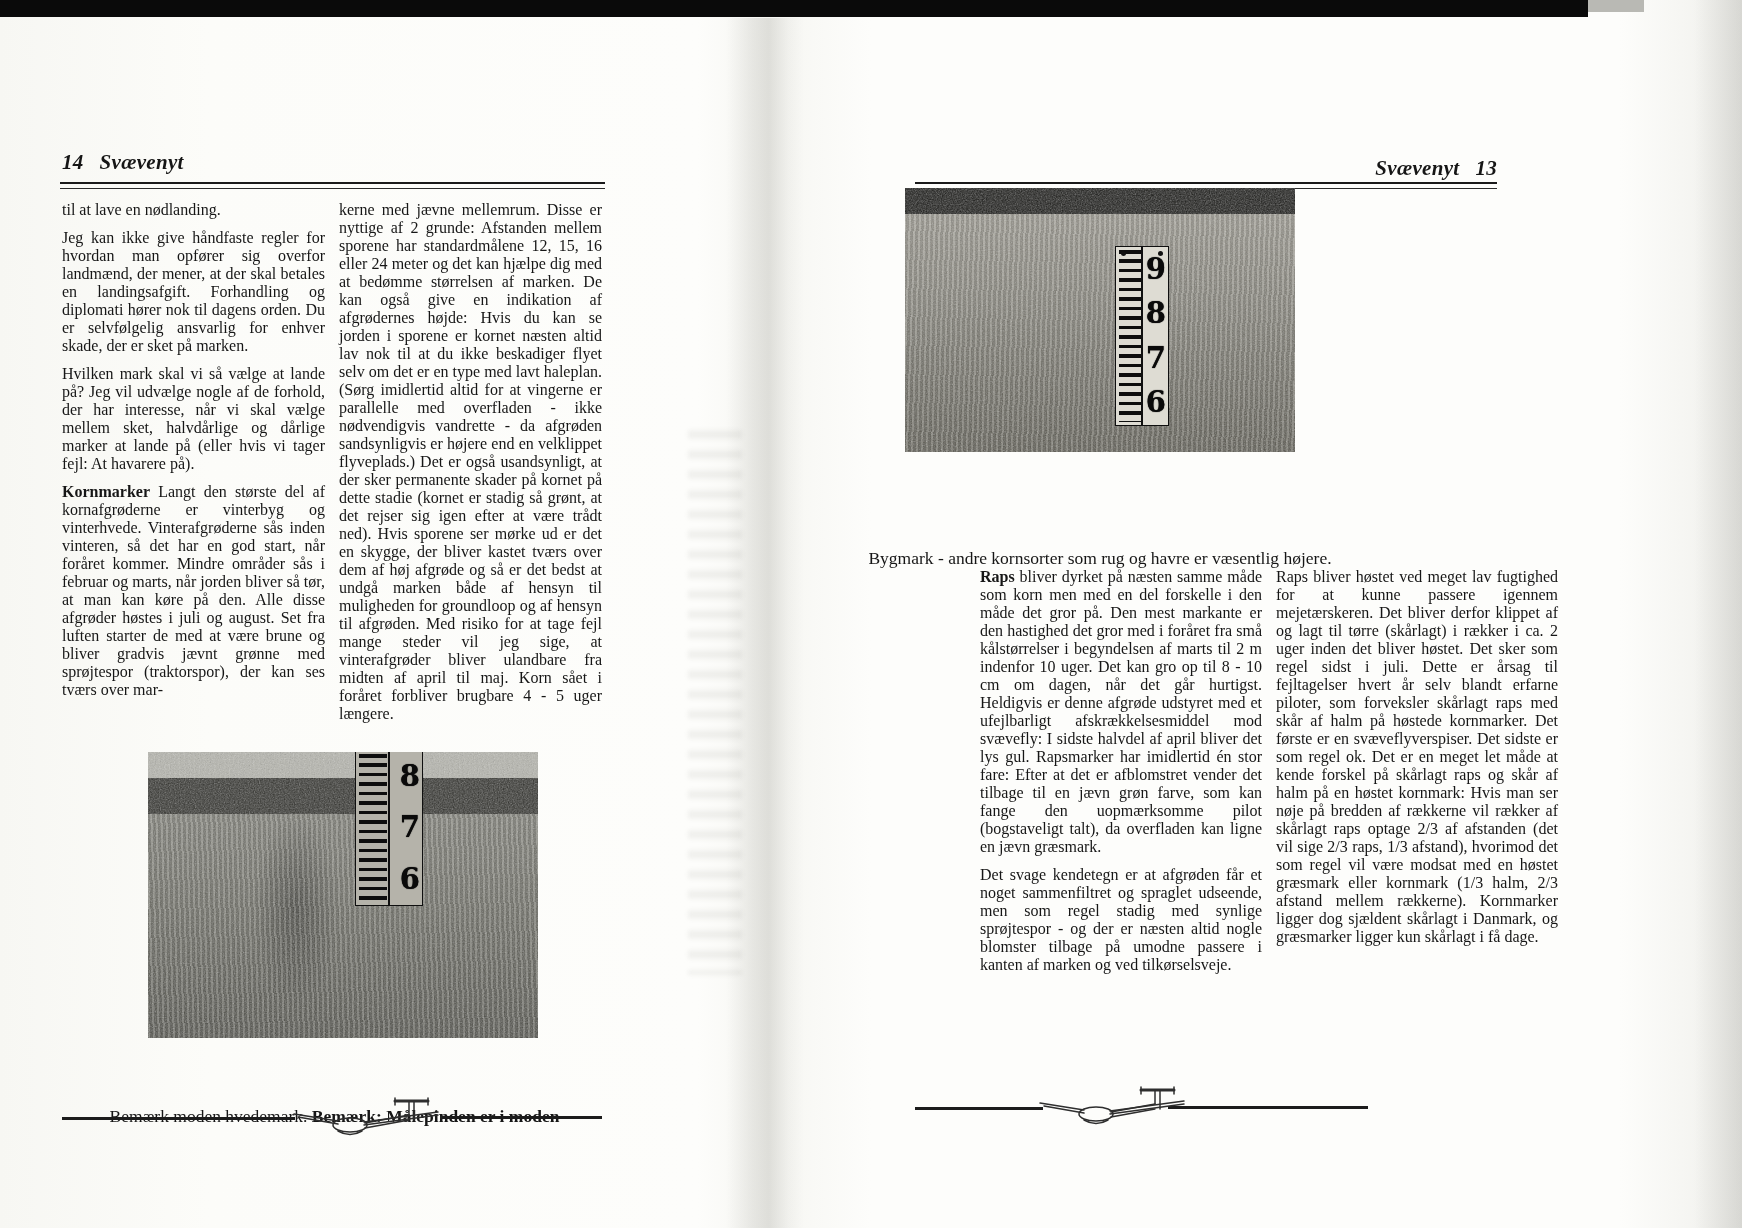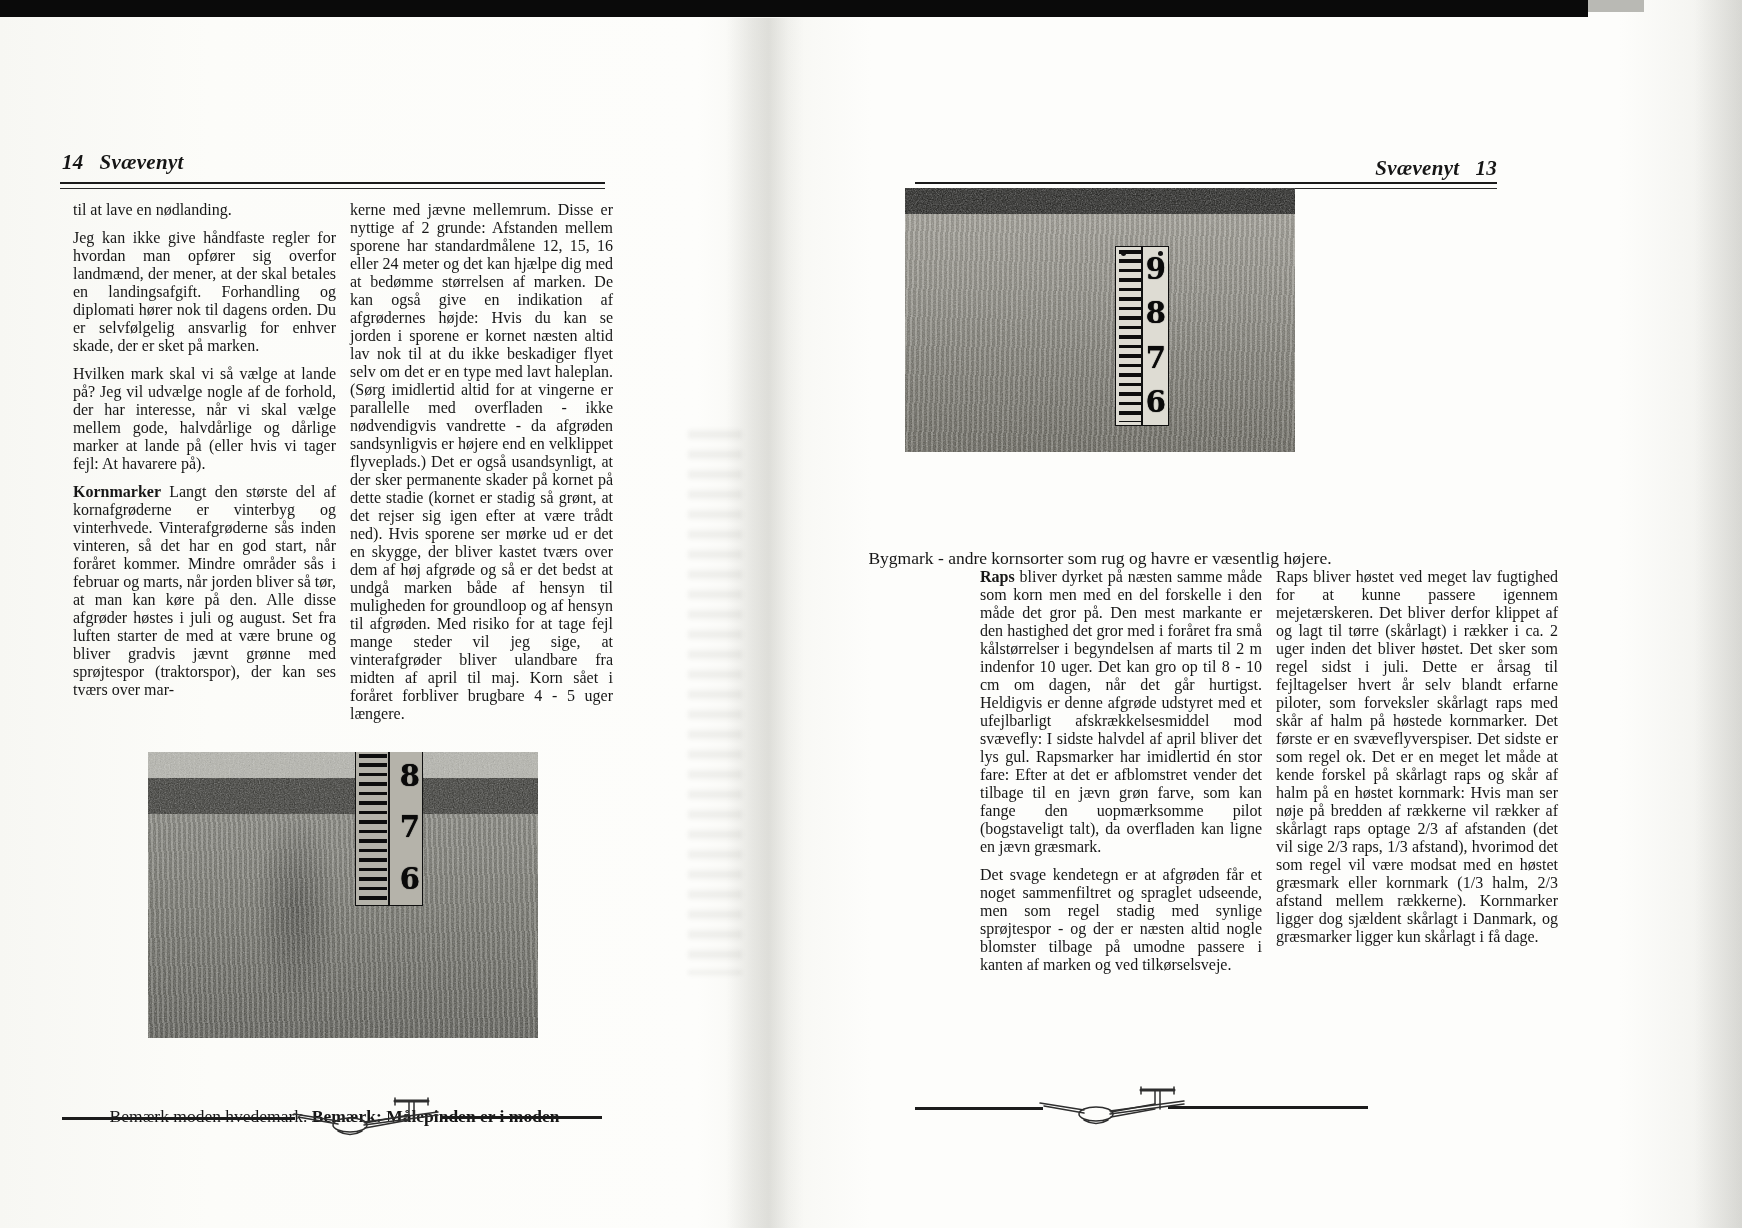--- a/index.html
+++ b/index.html
@@ -73,25 +73,25 @@
   <div class="abs topbar-tail"></div>
   <div class="abs gutter"></div>
   <div class="abs ghost"></div>
   <div class="abs edge-right"></div>
 
   <div class="abs pgheader" style="left:62px; top:150px;">
     <span>14</span><span class="gap"></span><span>Svævenyt</span>
   </div>
   <div class="abs hrule" style="left:60px; top:182px; width:545px;"></div>
 
-  <div class="abs cols" style="left:62px; top:201px; width:545px;margin-left:11px;">
+  <div class="abs cols" style="left:62px; top:201px; width:545px;">
     <div class="col">
       <p>til at lave en nødlanding.</p>
       <p>Jeg kan ikke give håndfaste regler for hvordan man opfører sig overfor landmænd, der mener, at der skal betales en landingsafgift. Forhandling og diplomati hører nok til dagens orden. Du er selvfølgelig ansvarlig for enhver skade, der er sket på marken.</p>
-      <p>Hvilken mark skal vi så vælge at lande på? Jeg vil udvælge nogle af de forhold, der har interesse, når vi skal vælge mellem gode, halvdårlige og dårlige marker at lande på (eller hvis vi tager fejl: At havarere på).</p>
+      <p>Hvilken mark skal vi så vælge at lande på? Jeg vil udvælge nogle af de forhold, der har interesse, når vi skal vælge mellem sket, halvdårlige og dårlige marker at lande på (eller hvis vi tager fejl: At havarere på).</p>
       <p><span class="lead">Kornmarker</span><span> Langt den største del af kornafgrøderne er vinterbyg og vinterhvede. Vinterafgrøderne sås inden vinteren, så det har en god start, når foråret kommer. Mindre områder sås i februar og marts, når jorden bliver så tør, at man kan køre på den. Alle disse afgrøder høstes i juli og august. Set fra luften starter de med at være brune og bliver gradvis jævnt grønne med sprøjtespor (traktorspor), der kan ses tværs over mar-</span></p>
     </div>
     <div class="col">
       <p>kerne med jævne mellemrum. Disse er nyttige af 2 grunde: Afstanden mellem sporene har standardmålene 12, 15, 16 eller 24 meter og det kan hjælpe dig med at bedømme størrelsen af marken. De kan også give en indikation af afgrødernes højde: Hvis du kan se jorden i sporene er kornet næsten altid lav nok til at du ikke beskadiger flyet selv om det er en type med lavt haleplan. (Sørg imidlertid altid for at vingerne er parallelle med overfladen - ikke nødvendigvis vandrette - da afgrøden sandsynligvis er højere end en velklippet flyveplads.) Det er også usandsynligt, at der sker permanente skader på kornet på dette stadie (kornet er stadig så grønt, at det rejser sig igen efter at være trådt ned). Hvis sporene ser mørke ud er det en skygge, der bliver kastet tværs over dem af høj afgrøde og så er det bedst at undgå marken både af hensyn til muligheden for groundloop og af hensyn til afgrøden. Med risiko for at tage fejl mange steder vil jeg sige, at vinterafgrøder bliver ulandbare fra midten af april til maj. Korn sået i foråret forbliver brugbare 4 - 5 uger længere.</p>
     </div>
   </div>
 
   <div class="abs photo photo-l" style="left:148px; top:752px; width:390px; height:286px;">
     <div class="bg"></div>
     <svg class="noise" width="390" height="286">

